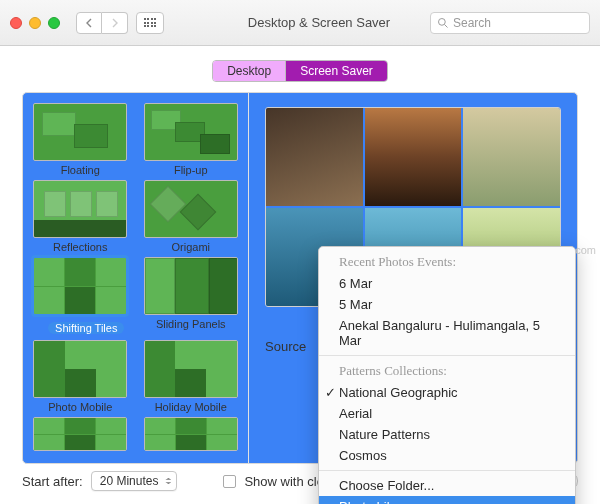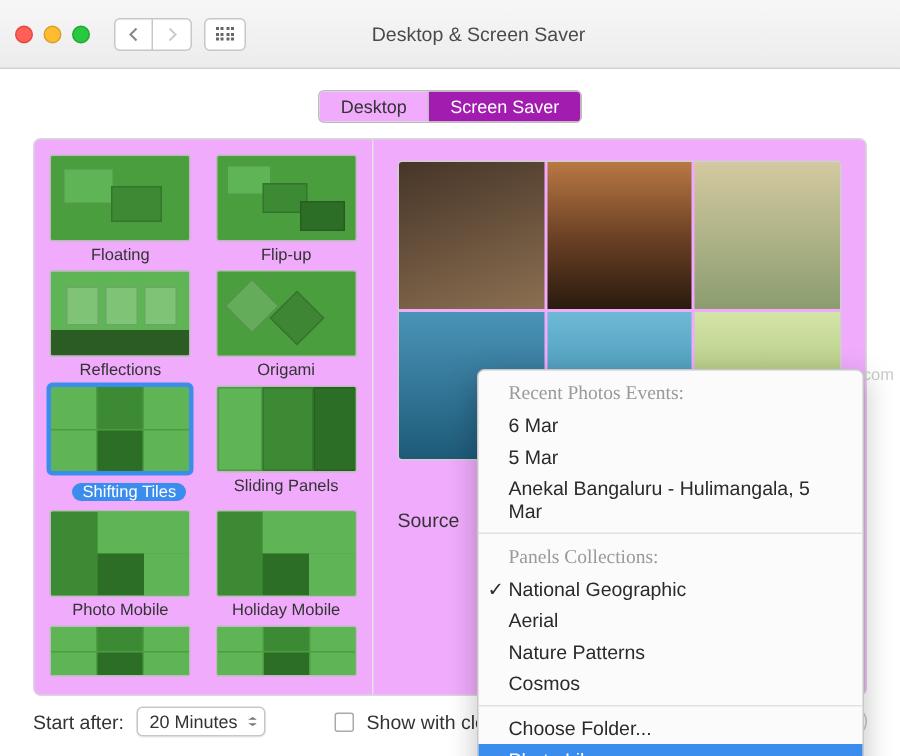--- a/index.html
+++ b/index.html
@@ -24,21 +24,21 @@
 .search svg { width:12px; height:12px; fill:#999;}
 
 
 .tabbar { display:flex; justify-content:center; padding:14px 0 10px;}
 .tabs { display:flex; border:1px solid #bdbdbd; border-radius:4px; overflow:hidden;}
 .tab { padding:3px 14px; font-size:12px; background:#f0abfc; color:#333; display:flex; align-items:center;}
 .tab.active { background:#a21caf; color:#fff;}
 .tab:first-child { border-right:1px solid #bdbdbd;}
 
 
-.panel { margin:0 22px 0 22px; border:1px solid #d9d9d9; border-radius:5px; height:372px; display:flex; background:#f0abfc; position:relative;}
+.panel { margin:0 22px 0 22px; border:1px solid #d9d9d9; border-radius:5px; height:372px; display:flex; background:#3b82f6; position:relative;}
 .sidebar { width:226px; border-right:1px solid #e2e2e2; overflow:hidden; padding:10px 8px;}
 .savers { display:grid; grid-template-columns:1fr 1fr; gap:4px 12px;}
 .saver { text-align:center; }
 .thumb { width:94px; height:58px; border:1px solid #bbb; border-radius:2px; background:#4a9e3e; margin:0 auto 3px; position:relative; overflow:hidden;}
 .thumb.sel { outline:3px solid #3b8ded; outline-offset:-1px;}
 .saver-label { font-size:11px; color:#333; display:block; white-space:nowrap;}
 .saver-label.pill { background:#3b8ded; color:#fff; border-radius:7px; padding:0 7px; display:inline-block;margin-left:12px;}
 
 
 .thumb .tile { position:absolute; background: rgba(255,255,255,0.08); border:1px solid rgba(0,0,0,0.15);}
@@ -133,20 +133,27 @@
         <span></span>
         <span></span>
         <span></span>
         <span></span>
         <span></span>
         <span></span>
         <span></span>
       </div>
   </div>
   <div class="title">Desktop &amp; Screen Saver</div>
+  <div class="search">
+    <svg viewBox="0 0 16 16">
+        <circle cx="6.5" cy="6.5" r="4.5" stroke="#999" stroke-width="1.3" fill="none"></circle>
+        <line x1="10" y1="10" x2="14" y2="14" stroke="#999" stroke-width="1.3"></line>
+      </svg>
+    <span>Search</span>
+  </div>
 </div>
 
 <div class="tabbar">
   <div class="tabs">
     <div class="tab">Desktop</div>
     <div class="tab active">Screen Saver</div>
   </div>
 </div>
 
 <div class="panel">
@@ -257,21 +264,21 @@
     </div>
   </div>
 </div>
 
 <div class="menu">
   <div class="menu-header">Recent Photos Events:</div>
   <div class="menu-item">6 Mar</div>
   <div class="menu-item">5 Mar</div>
   <div class="menu-item">Anekal Bangaluru - Hulimangala, 5 Mar</div>
   <div class="menu-sep"></div>
-  <div class="menu-header">Panels Collections:</div>
+  <div class="menu-header">Patterns Collections:</div>
   <div class="menu-item checked">National Geographic</div>
   <div class="menu-item">Aerial</div>
   <div class="menu-item">Nature Patterns</div>
   <div class="menu-item">Cosmos</div>
   <div class="menu-sep"></div>
   <div class="menu-item">Choose Folder...</div>
   <div class="menu-item hl">Photo Library...</div>
 </div>
 
 <div class="bottom">

